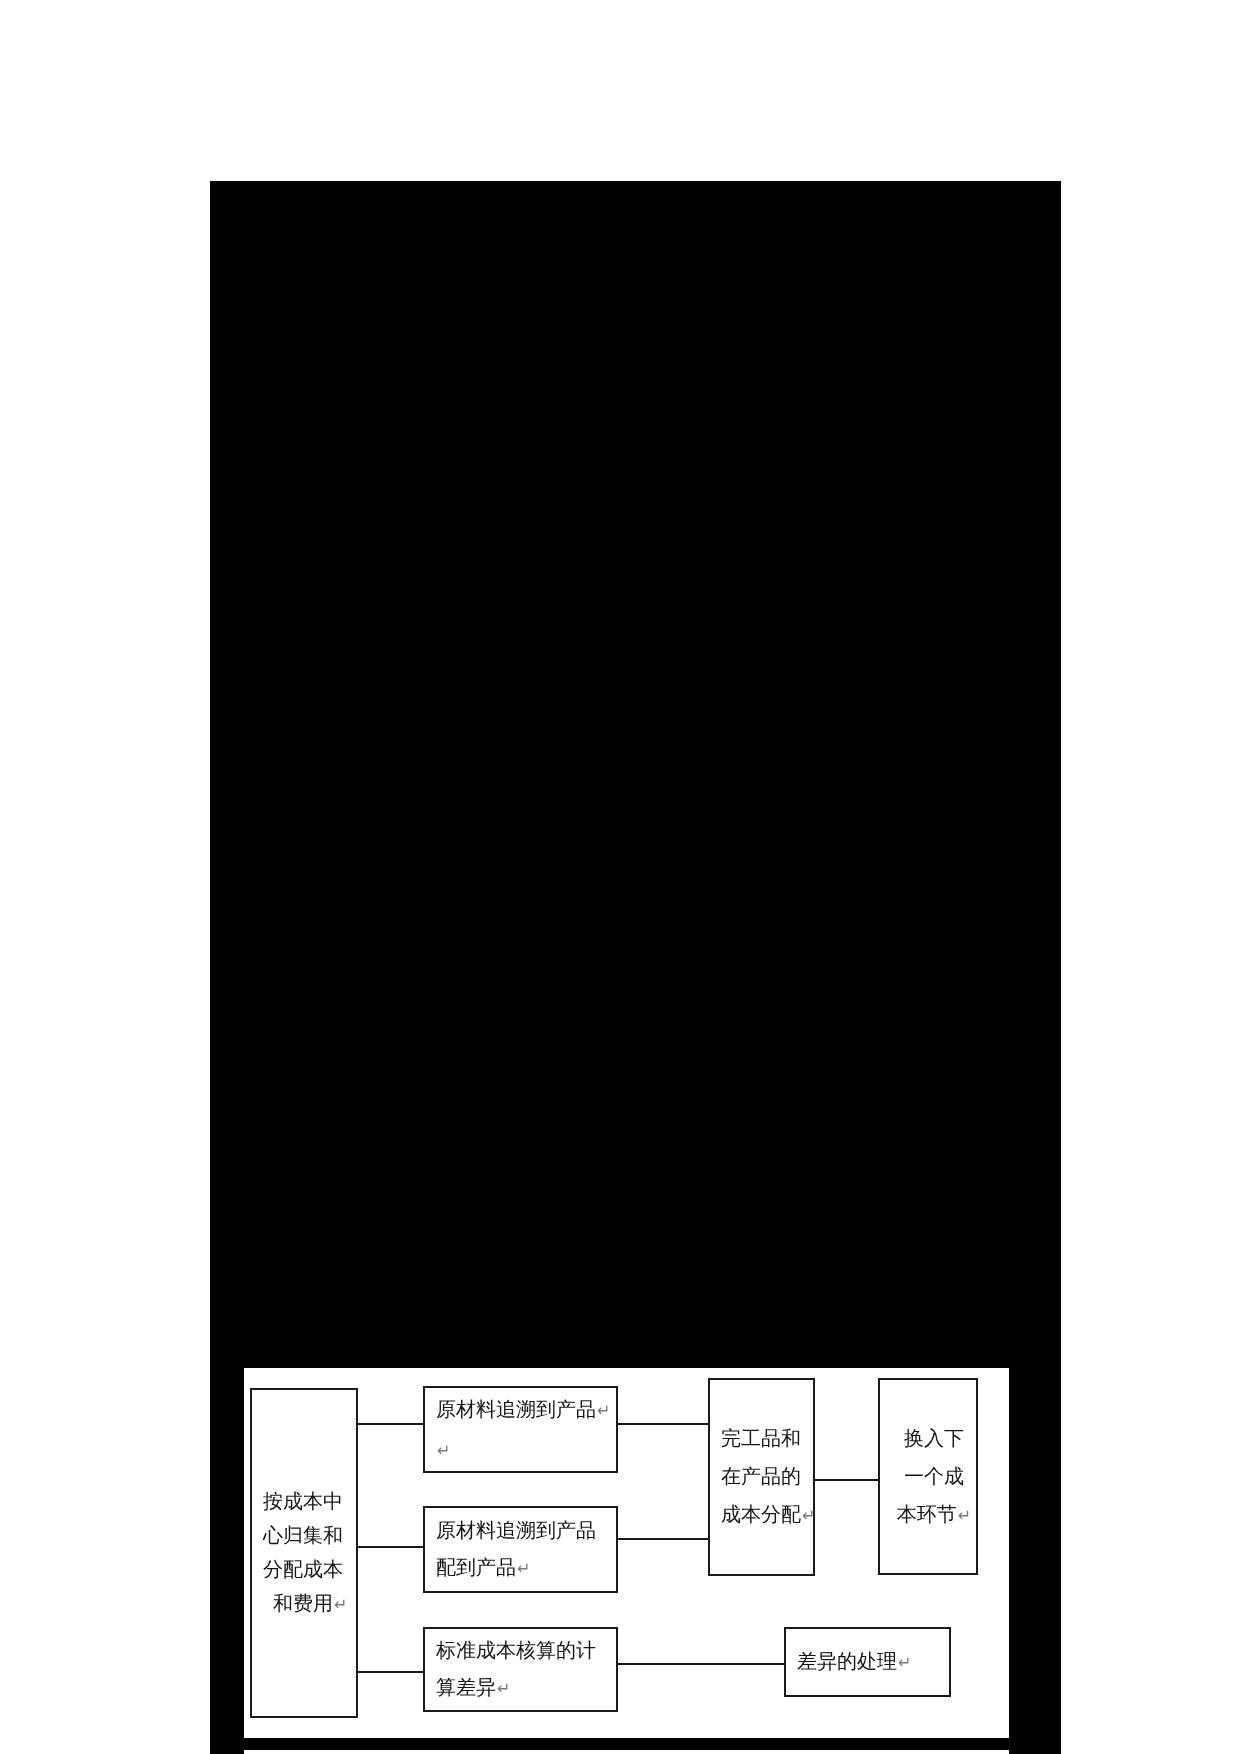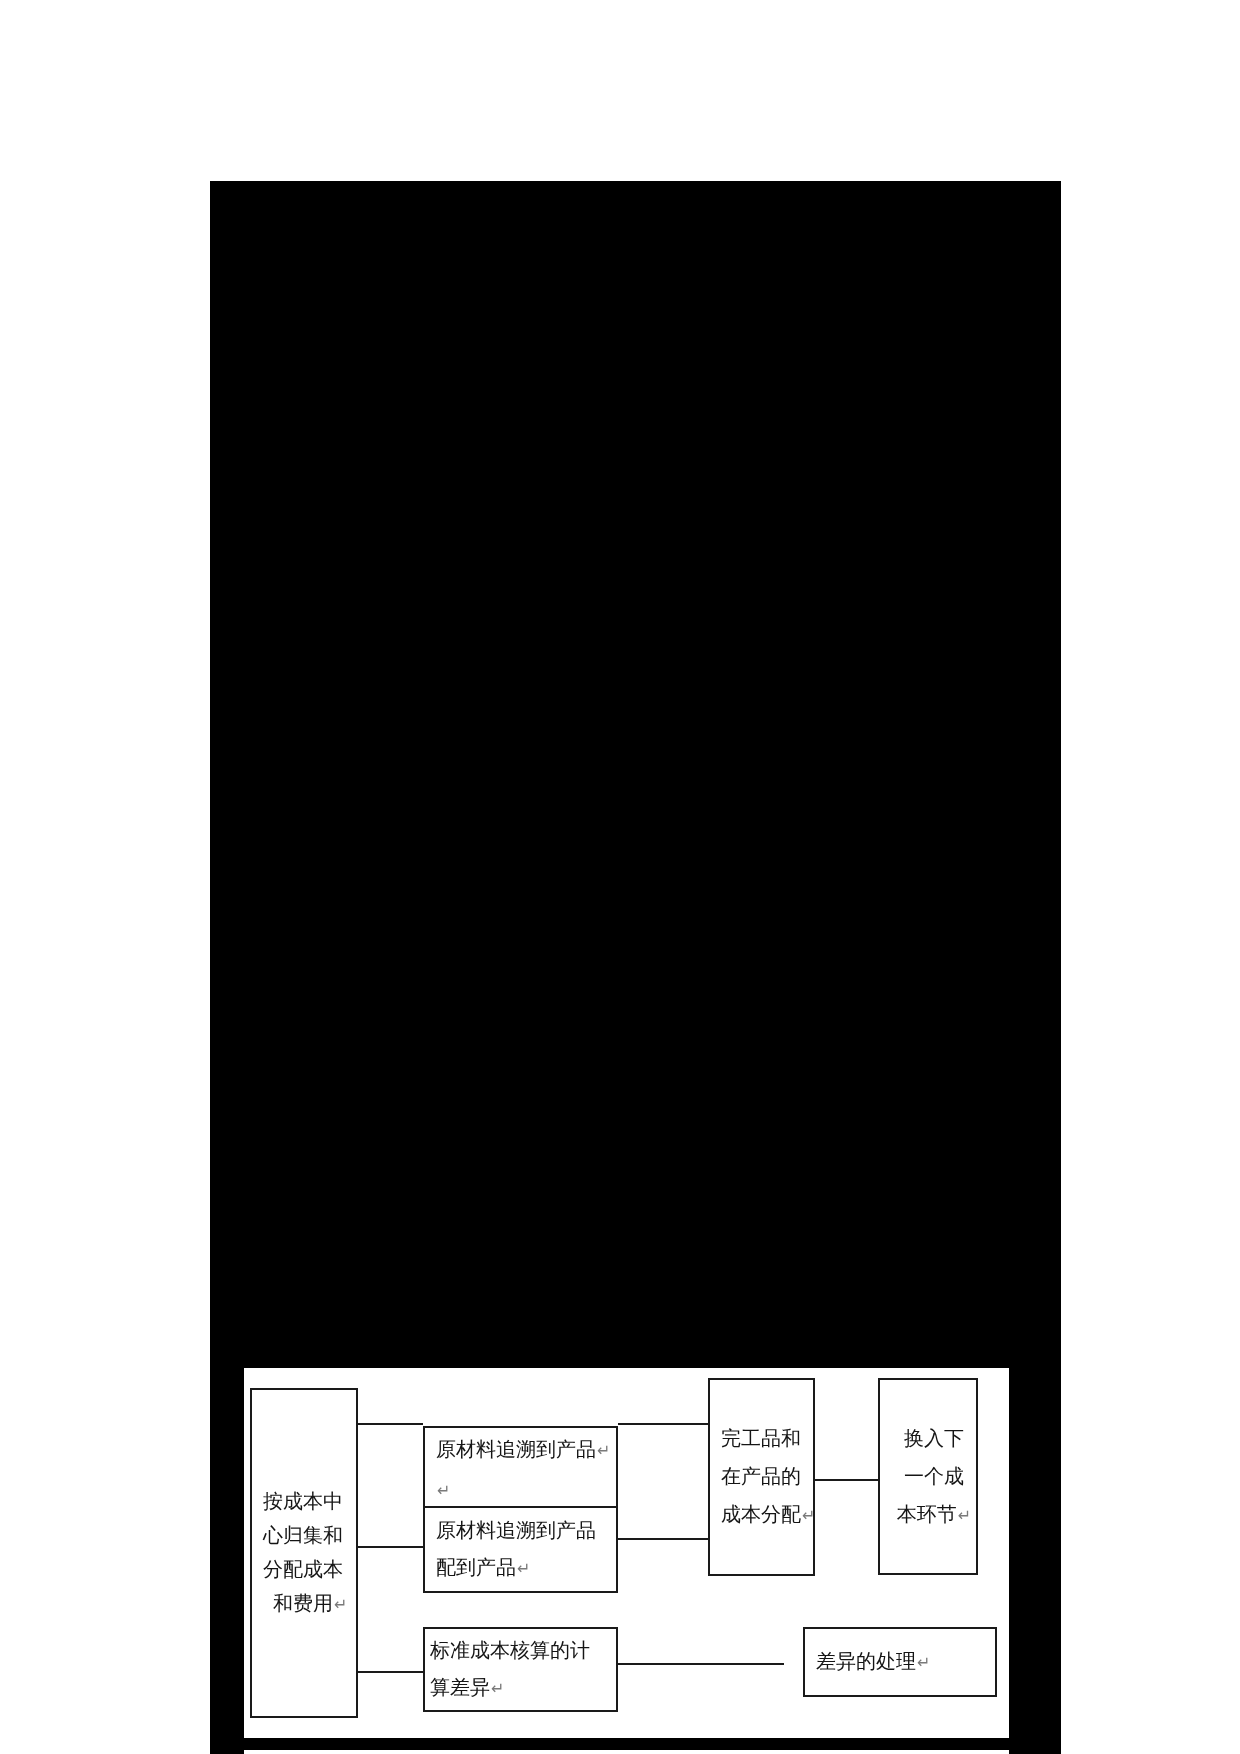--- a/index.html
+++ b/index.html
@@ -29,31 +29,31 @@
     justify-content:center;color:#151515;font-size:20px;
   }
   .node .ln{white-space:nowrap;}
   .ret{color:#7a7a7a;font-size:16px;margin-left:1px;}
   .connector{position:absolute;height:2px;background:#1a1a1a;}
 
   
   #box-left{left:250px;top:1388px;width:108px;height:330px;padding-left:11px;}
   #box-left .ln{line-height:34px;}
   #box-left .ln.indent{padding-left:10px;}
-  #box-materials{left:423px;top:1426px;width:195px;height:87px;padding-left:11px;}
+  #box-materials{left:423px;top:1386px;width:195px;height:87px;padding-left:11px;}
   #box-materials .ln{line-height:38px;}
   #box-labor{left:423px;top:1506px;width:195px;height:87px;padding-left:11px;}
   #box-labor .ln{line-height:37px;}
   #box-finished{left:708px;top:1378px;width:107px;height:198px;padding-left:11px;}
   #box-finished .ln{line-height:38px;}
   #box-next{left:878px;top:1378px;width:100px;height:197px;padding-left:12px;}
   #box-next .ln{line-height:38px;text-align:center;}
-  #box-std{left:423px;top:1627px;width:195px;height:85px;padding-left:5px;}
+  #box-std{left:423px;top:1627px;width:195px;height:85px;padding-left:11px;}
   #box-std .ln{line-height:37px;}
-  #box-variance{left:803px;top:1627px;width:194px;height:70px;padding-left:11px;}
+  #box-variance{left:784px;top:1627px;width:167px;height:70px;padding-left:11px;}
   #box-variance .ln{line-height:24px;}
 
   
   #c-left-materials{left:358px;top:1423px;width:65px;}
   #c-left-labor{left:358px;top:1546px;width:65px;}
   #c-left-std{left:358px;top:1671px;width:65px;}
   #c-materials-finished{left:618px;top:1423px;width:90px;}
   #c-labor-finished{left:618px;top:1538px;width:90px;}
   #c-finished-next{left:815px;top:1479px;width:63px;}
   #c-std-variance{left:618px;top:1663px;width:166px;}

